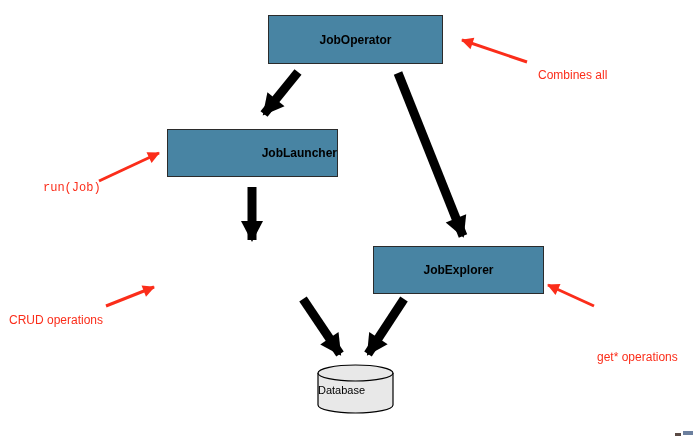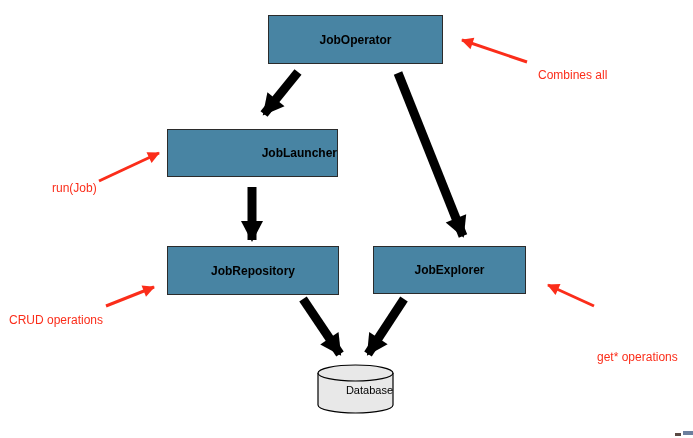--- a/index.html
+++ b/index.html
@@ -22,21 +22,21 @@
   }
   .annotation {
     position:absolute;
     color:var(--annotation-red, #fb2d1a);
     font-size:12px;
     white-space:nowrap;
   }
   .db-label {
     position:absolute;
     left:318px; top:384px; width:75px;
-    text-align:right;
+    text-align:left;
     font-size:11px; color:#000;
   }
   .black-arrow { stroke:var(--arrow-black, #000); stroke-width:9; fill:none; }
   .red-arrow   { stroke:var(--annotation-red, #fb2d1a); stroke-width:3; fill:none; }
   .black-fill  { fill:var(--arrow-black, #000); }
   .red-fill    { fill:var(--annotation-red, #fb2d1a); }
   .cyl-fill    { fill:var(--db-fill, #e8e8e8); stroke:#000; stroke-width:1.2; }
   .frag { position:absolute; }
 </style>
 </head>
@@ -70,31 +70,28 @@
       <ellipse class="cyl-fill" cx="355.5" cy="373" rx="37.5" ry="8"></ellipse>
     </g>
   </svg>
 
   <div class="node" style="left:268px; top:15px;  width:175px; height:49px;">
     <span>JobOperator</span>
   </div>
   <div class="node" style="left:167px; top:129px; width:171px; height:48px;justify-content:flex-end;">
     <span>JobLauncher</span>
   </div>
-  <div class="node" style="left:167px; top:246px; width:172px; height:49px;">
-    <span>JobRepository</span>
-  </div>
-  <div class="node" style="left:373px; top:246px; width:153px; height:48px;">
+  <div class="node" style="left:373px; top:246px; width:171px; height:48px;">
     <span>JobExplorer</span>
   </div>
 
   <div class="db-label">Database</div>
 
   <div class="annotation" style="left:538px; top:52px;margin-top:16px;">Combines all</div>
-  <div class="annotation" style="left:52px; top:181px;">run(Job)</div>
+  <div class="annotation" style="left:43px; top:181px;font-family:Liberation Mono, monospace;">run(Job)</div>
   <div class="annotation" style="left:9px; top:313px;text-align:right;">CRUD operations</div>
   <div class="annotation" style="left:597px; top:313px;margin-top:37px;">get* operations</div>
 
   <div>
     <div class="frag" style="left:675px; top:433px; width:6px; height:3px; background:#5a4a44;"></div>
     <div class="frag" style="left:683px; top:431px; width:10px; height:4px; background:#6b7f9e;"></div>
   </div>
 
 </div>
 

